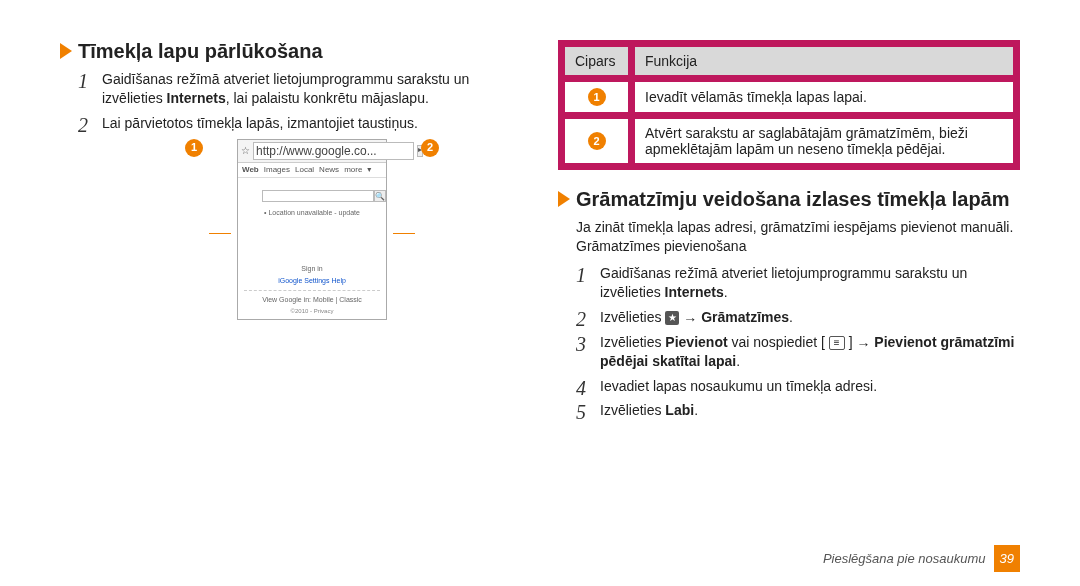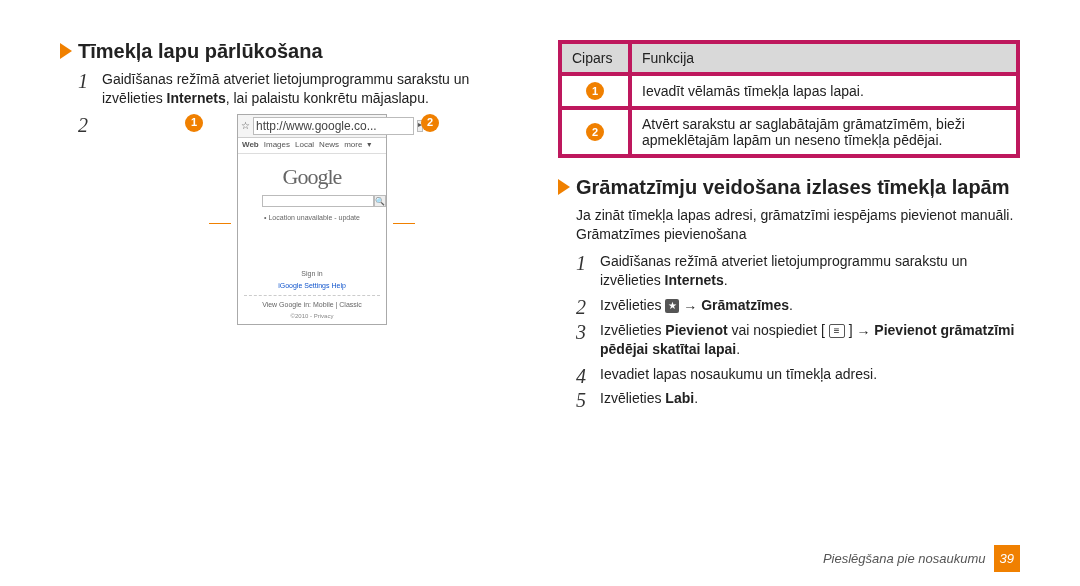--- a/index.html
+++ b/index.html
@@ -154,21 +154,21 @@
   .phone .links { font-size: 7px; color: #15c; }
   .phone .divider { border-top: 1px dashed #ccc; margin: 4px 0; }
   .phone .foot { font-size: 6px; color: #888; }
 
   table.func {
     width: 100%;
     border-collapse: collapse;
     font-size: 14px;
   }
   table.func th, table.func td {
-    border: 4px solid #be185d;
+    border: 7px solid #be185d;
     padding: 6px 10px;
     vertical-align: middle;
     text-align: left;
   }
   table.func th {
     background: #d9d9d9;
     font-weight: 400;
   }
   table.func td.num { width: 70px; text-align: center; }
   .intro { font-size: 14px; line-height: 1.35; margin: 6px 0 8px 18px; }
@@ -221,39 +221,39 @@
   <div class="col">
     <div class="section-head">
       <span class="chev"></span>
       <h2>Tīmekļa lapu pārlūkošana</h2>
     </div>
     <ol class="steps">
       <li>
         <span>Gaidīšanas režīmā atveriet lietojumprogrammu sarakstu un izvēlieties </span><b>Internets</b><span>, lai palaistu konkrētu mājaslapu.</span>
       </li>
       <li>
+        <span>Lai pārvietotos tīmekļa lapās, izmantojiet taustiņus.</span>
         <div class="callout-row">
           <span class="badge">1</span>
           <span class="hline"></span>
           <div class="phone">
             <div class="addr">
               <span class="star">☆</span>
               <input readonly="" value="http://www.google.co..." style="">
               <span class="go">▸</span>
             </div>
             <div class="tabs">
               <span>Web</span>
               <span>Images</span>
               <span>Local</span>
               <span>News</span>
               <span>more</span>
               <span>▾</span>
             </div>
             <div class="body">
-              <div class="glogo">Google</div>
               <div class="gsearch">
                 <input readonly="" style="">
                 <button>🔍</button>
               </div>
               <div class="small">• Location unavailable - update</div>
               <div style="height:40px"></div>
               <div class="small">Sign in</div>
               <div class="links">iGoogle   Settings   Help</div>
               <div class="divider"></div>
               <div class="small">View Google in: Mobile | Classic</div>

